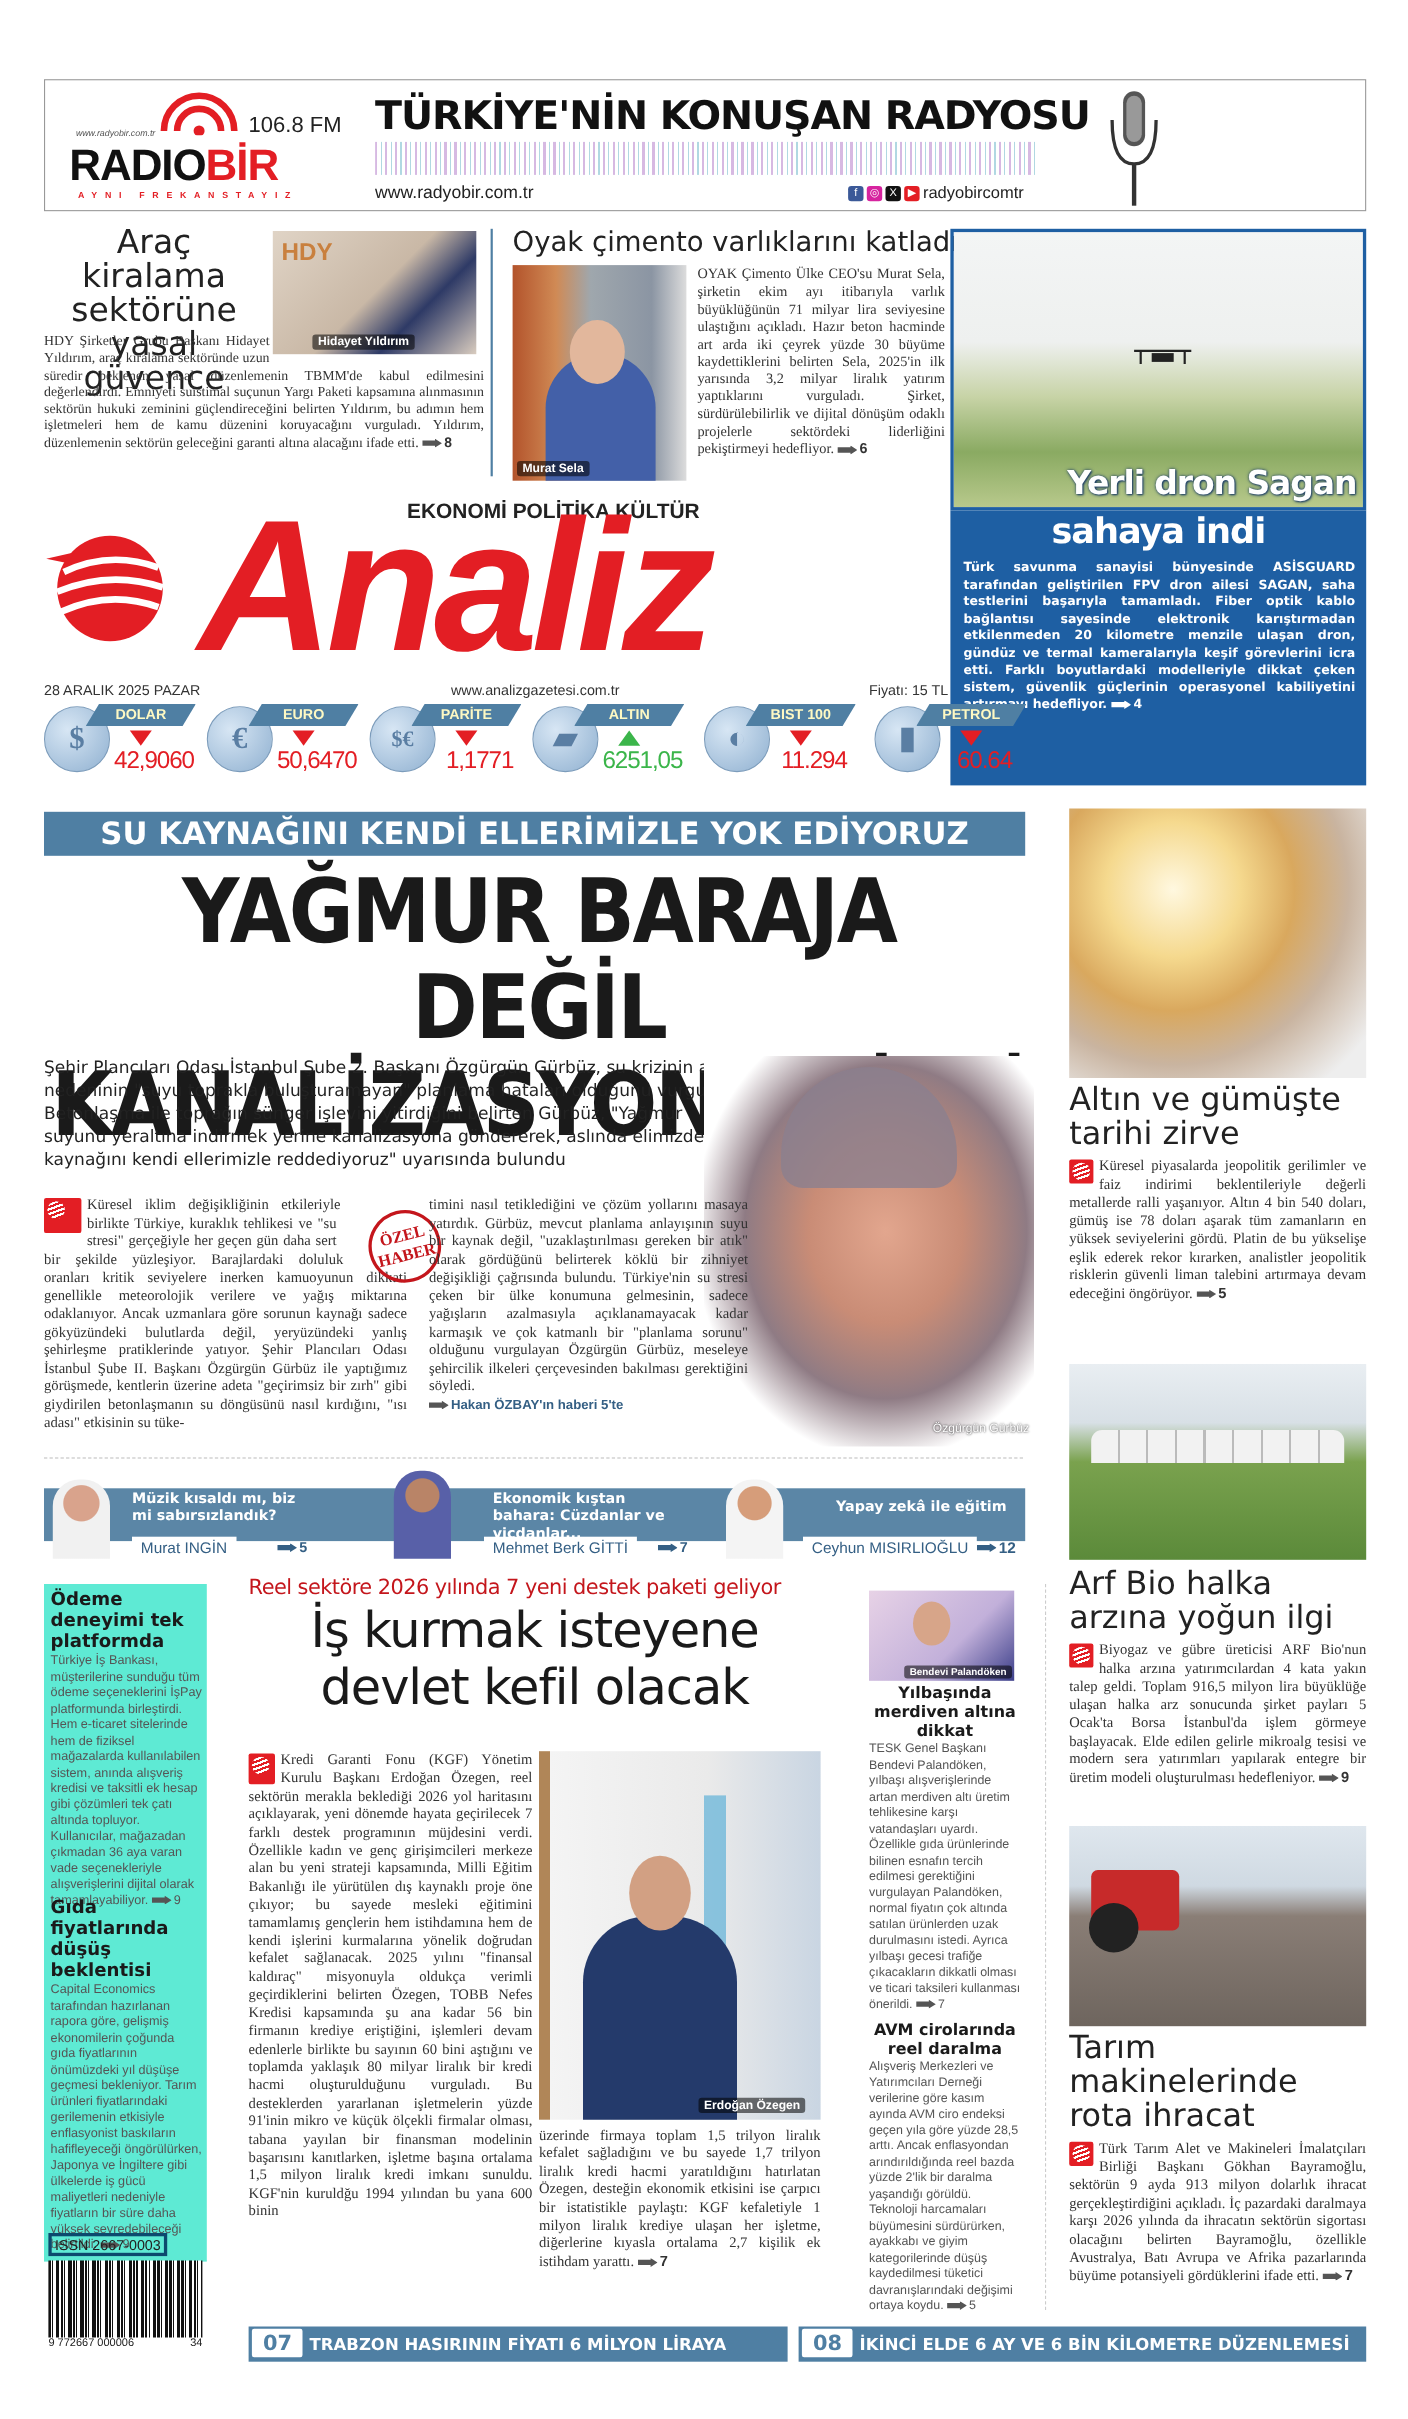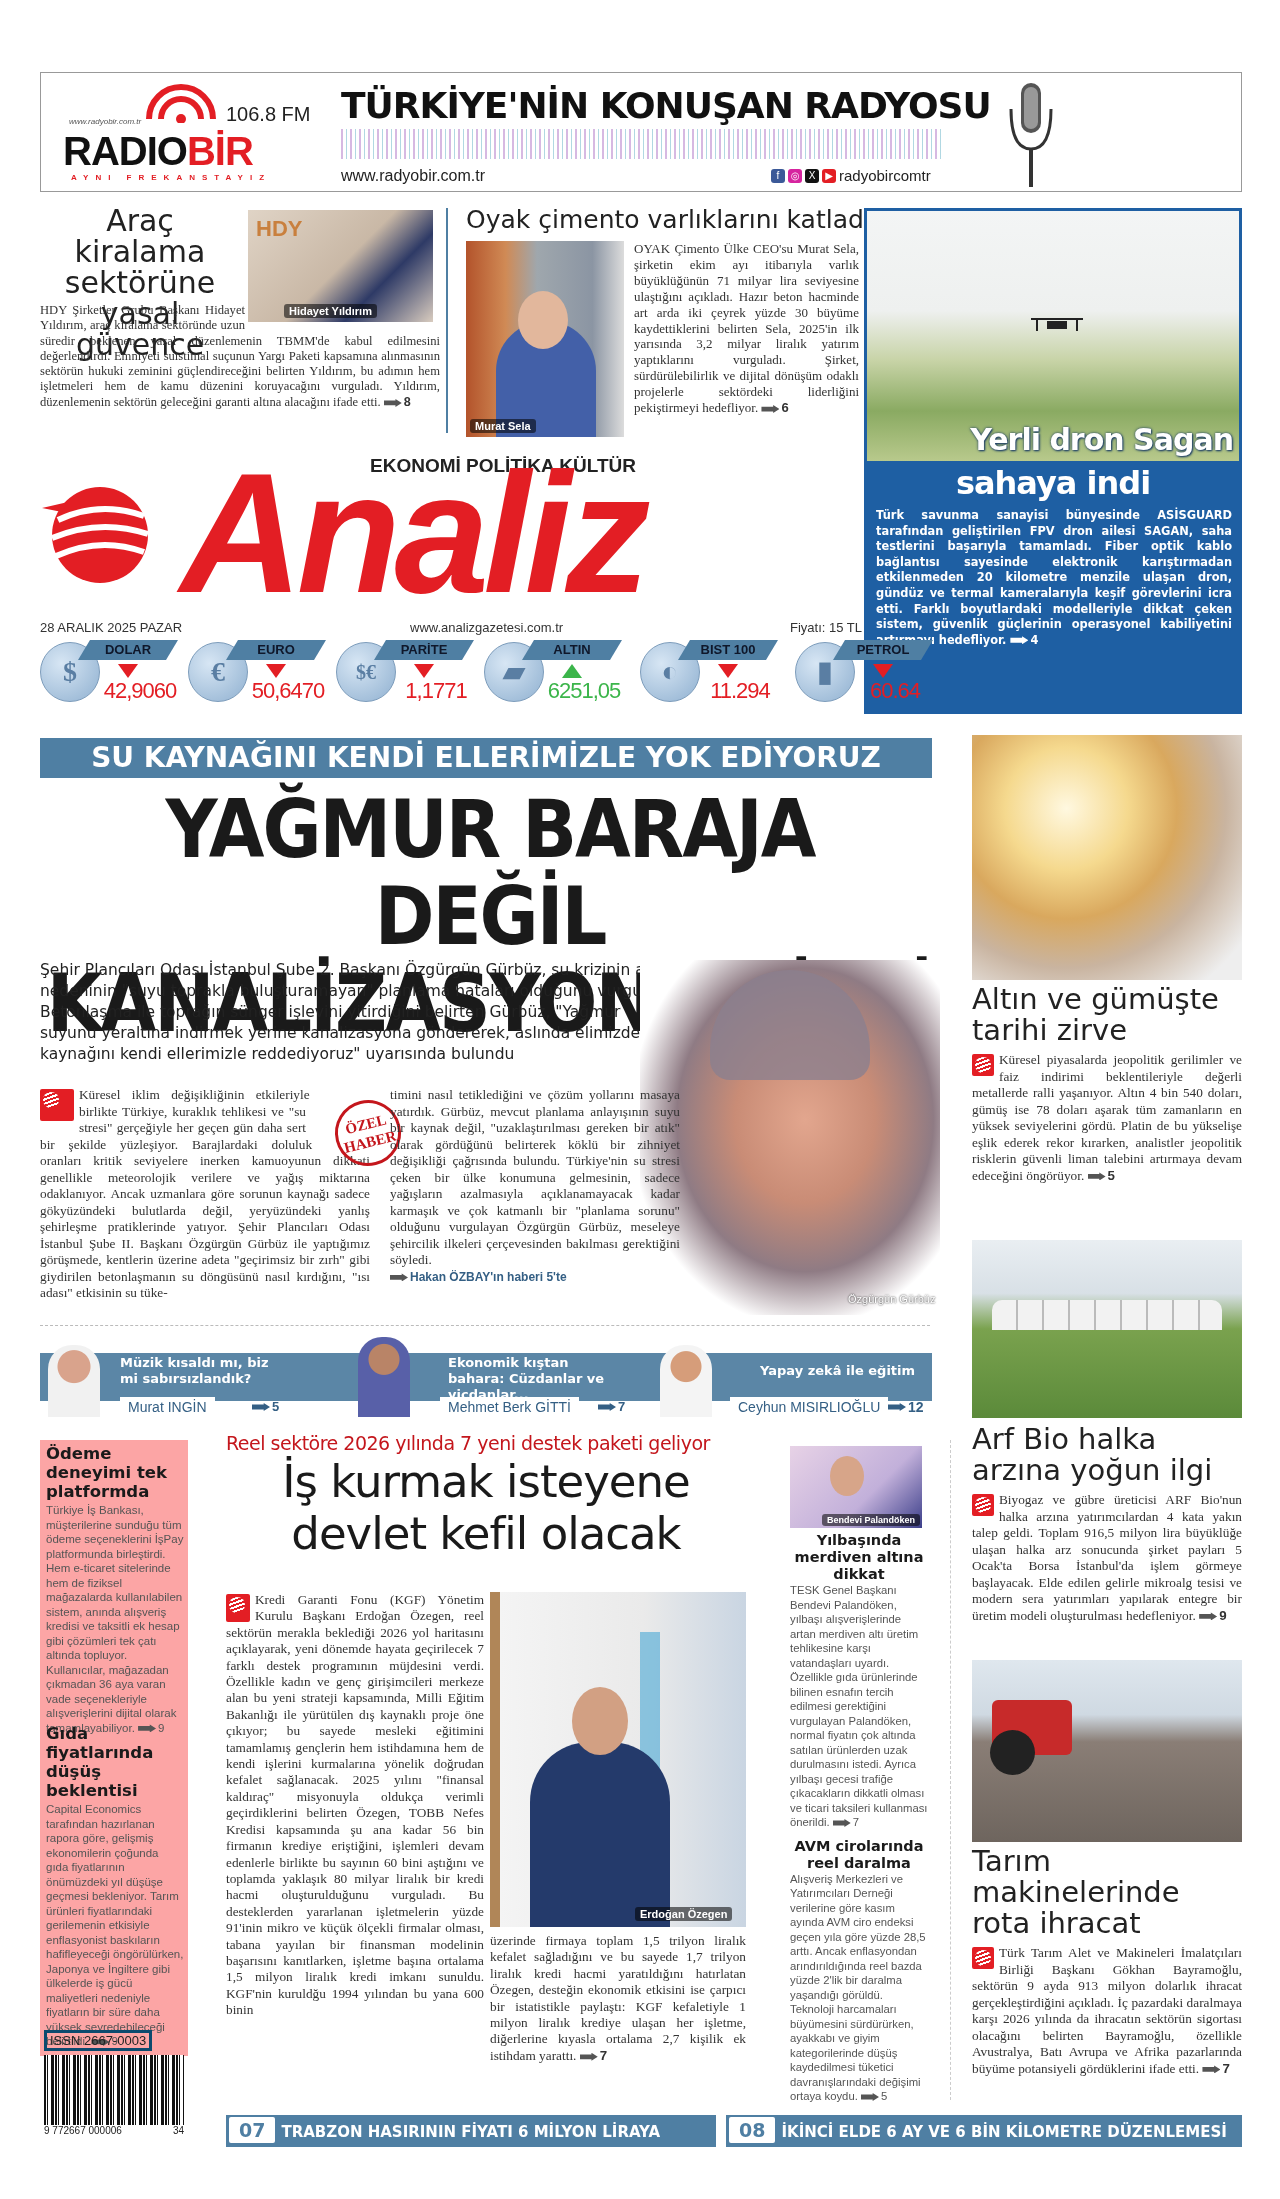--- a/index.html
+++ b/index.html
@@ -31,41 +31,41 @@
 .arrow{display:inline-block;width:18px;height:8px;background:#555;clip-path:polygon(0 20%,65% 20%,65% 0,100% 50%,65% 100%,65% 80%,0 80%);vertical-align:middle;margin-right:2px}
 .pg{font-family:"Liberation Sans",sans-serif;font-weight:bold}
 
 #mast-eko{left:370px;top:455px;font-size:19px;font-weight:900;color:#222}
 #mast-logo{left:40px;top:480px;width:120px;height:110px}
 #mast-name{left:180px;top:448px;font-size:170px;font-weight:900;color:#e31e24;font-style:italic;letter-spacing:-6px;line-height:170px;font-family:"Liberation Sans",sans-serif}
 .mast-meta{font-family:"Liberation Sans",sans-serif;font-size:13px;color:#333}
 
 .mkt{position:absolute;top:640px;width:145px;height:70px}
 .mkt .coin{position:absolute;left:0;top:2px;width:60px;height:60px;border-radius:50%;background:radial-gradient(circle at 35% 35%,#d7e6f4,#8fb0d0);border:1px solid #7c9cbb;color:#5a7ea3;font-size:28px;text-align:center;line-height:58px;font-weight:bold}
-.mkt .tab{position:absolute;left:38px;top:0;width:100px;height:20px;background:#4f7fa3;color:#0f172a;font-family:"Liberation Sans",sans-serif;font-weight:bold;font-size:13px;text-align:center;line-height:20px;clip-path:polygon(12% 0,100% 0,88% 100%,0 100%)}
+.mkt .tab{position:absolute;left:38px;top:0;width:100px;height:20px;background:#4f7fa3;color:#fef9c3;font-family:"Liberation Sans",sans-serif;font-weight:bold;font-size:13px;text-align:center;line-height:20px;clip-path:polygon(12% 0,100% 0,88% 100%,0 100%)}
 .mkt .tri{position:absolute;left:78px;top:24px;width:0;height:0;border-left:10px solid transparent;border-right:10px solid transparent}
 .mkt .tri.down{border-top:14px solid #e31e24}
 .mkt .tri.up{border-bottom:14px solid #3bb54a}
 .mkt .val{position:absolute;left:55px;top:38px;width:90px;text-align:center;font-family:"Liberation Sans",sans-serif;font-size:22px;letter-spacing:-1px}
 
 #drone-img{left:864px;top:208px;width:378px;height:256px;background:linear-gradient(180deg,#f3f5f5 0%,#eef0ef 40%,#c7d3a6 60%,#8aaa62 80%,#b8c98c 100%);border:3px solid #1e5fa3}
 #drone-box{left:864px;top:464px;width:378px;height:250px;background:#1e5fa3;color:#fff}
 
 #kicker{left:40px;top:738px;width:892px;height:40px;background:#4f7fa3;color:#fff;font-family:"DejaVu Sans",sans-serif;font-weight:bold;font-size:28px;text-align:center;line-height:40px;letter-spacing:0}
 #headline{left:40px;top:785px;width:900px;font-family:"DejaVu Sans",sans-serif;font-weight:900;font-size:72px;line-height:78px;color:#1a1a1a;text-align:center;letter-spacing:-2px;transform:scaleY(1.12);transform-origin:top}
 #lead{left:40px;top:960px;width:640px;font-family:"DejaVu Sans",sans-serif;font-size:15.5px;line-height:21px;color:#222}
 .stamp{position:absolute;width:66px;height:66px;border-radius:50%;border:3px solid #c4161c;color:#c4161c;font-family:"Liberation Serif",serif;font-weight:900;font-size:15px;text-align:center;line-height:18px;padding-top:12px;transform:rotate(-14deg)}
 .redlogo{display:inline-block;width:22px;height:22px;background:#e31e24;float:left;margin:2px 5px 0 0;border-radius:2px;position:relative;overflow:hidden}
 .redlogo:after{content:"";position:absolute;left:3px;top:3px;width:16px;height:16px;border-radius:50%;background:repeating-linear-gradient(-20deg,#fff 0 2px,transparent 2px 4px)}
 
 #cols{left:40px;top:1345px;width:892px;height:75px}
 .colbar{position:absolute;top:8px;height:48px;background:#5b86a6}
 .colname{position:absolute;background:#fff;font-family:"Liberation Sans",sans-serif;color:#345f84;font-size:14px;padding:2px 8px}
 
-#sidebar-y{left:40px;top:1440px;width:148px;height:616px;background:#fca5a5}
+#sidebar-y{left:40px;top:1440px;width:148px;height:616px;background:#5eead4}
 .side-h{font-family:"DejaVu Sans",sans-serif;font-weight:bold;font-size:16.5px;line-height:19px;color:#1a1a1a}
 .side-t{font-family:"Liberation Sans",sans-serif;font-size:11.5px;line-height:14.5px;color:#555}
 #bottom-bar{left:226px;top:2115px;width:1016px;height:32px}
 .bbar{position:absolute;top:0;height:32px;background:#4f7fa3;color:#fff;font-family:"DejaVu Sans",sans-serif;font-weight:bold;font-size:17px;line-height:32px}
 .bbar .num{display:inline-block;background:#fff;color:#4f7fa3;padding:0 10px;margin:0 6px 12px 3px;font-size:19px;line-height:26px;border-radius:2px}
 .dash{border-top:1px dashed #bbb}
 </style>
 </head>
 <body>
 

